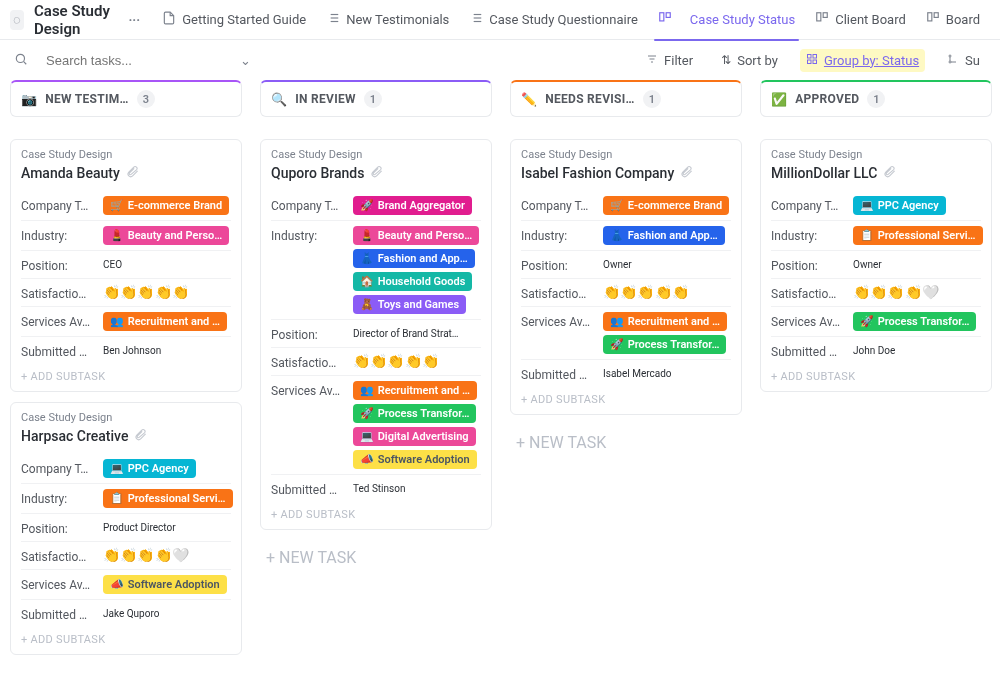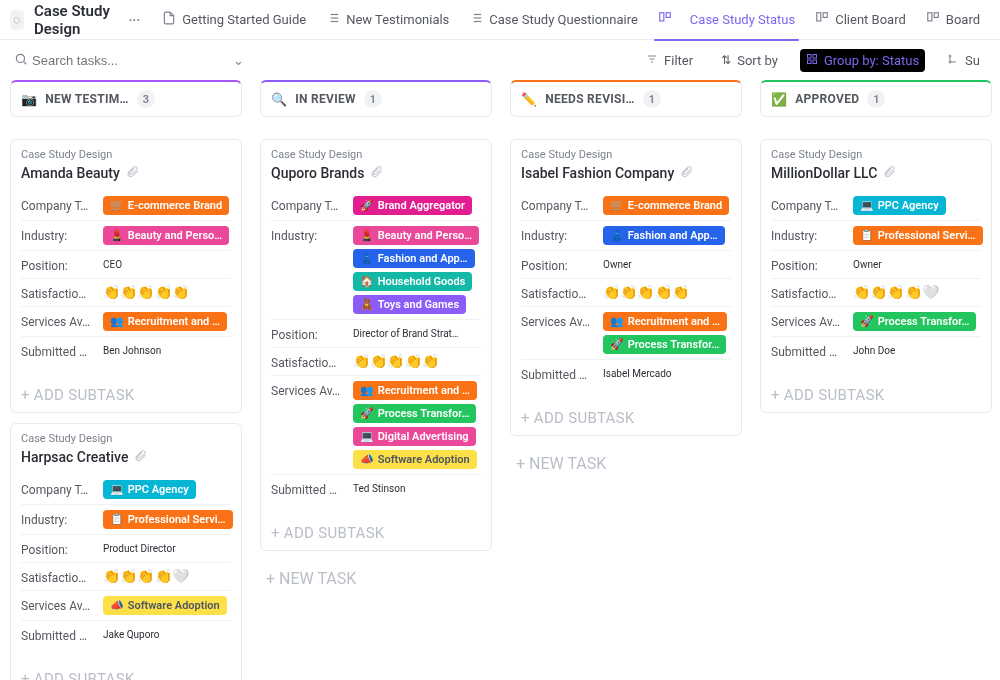--- a/index.html
+++ b/index.html
@@ -58,41 +58,42 @@
   .tab-item.active .ticon { color:#7b68ee; }
   
   .toolbar {
     display:flex;
     align-items:center;
     height: 40px;
     padding: 0 14px;
     gap: 16px;
   }
   .search-wrap {
-    display:flex; align-items:center; gap:4px;
+    display:flex; align-items:center; gap:18px;
     color:#7c828d;
     flex: 0 0 230px;
   }
   .search-wrap input {
     border:none; outline:none;
     font-size:13px; color:#7c828d;
     flex:1;
   }
   .search-wrap .chev { margin-left:auto; color:#7c828d;}
   .toolbar .spacer { flex:1;}
   .tool-btn {
     display:inline-flex; align-items:center; gap:6px;
     color:#54585f;
     cursor:pointer;
     padding: 4px 6px;
     border-radius: 4px;
   }
   .tool-btn.group {
-    background:#000000;
+    background:#fef9c3;
     color:#7b68ee;
+    text-decoration:underline;
   }
   .tool-btn .ticon { font-size:12px; }
   
   .board {
     padding: 0 10px;
     display:flex;
     gap: 18px;
     height: calc(680px - 80px);
     overflow: hidden;
   }
@@ -180,25 +181,24 @@
     border-radius: 4px;
     color:#fff;
     font-weight:600;
     display:inline-flex; align-items:center; gap:4px;
     white-space:nowrap;
     max-width:100%;
     overflow:hidden;
   }
   .card .add-sub {
     padding: 6px 0 2px;
-    font-size:15px;
+    font-size:11px;
     color:#b9bec7;
     letter-spacing:0.3px;
     cursor:pointer;
-    margin-top:16px;
   }
   .new-task {
     font-size:16px;
     color:#b9bec7;
     padding: 8px 6px;
     cursor:pointer;
   }
   .emoji { font-size:14px; }
 </style>
 </head>

